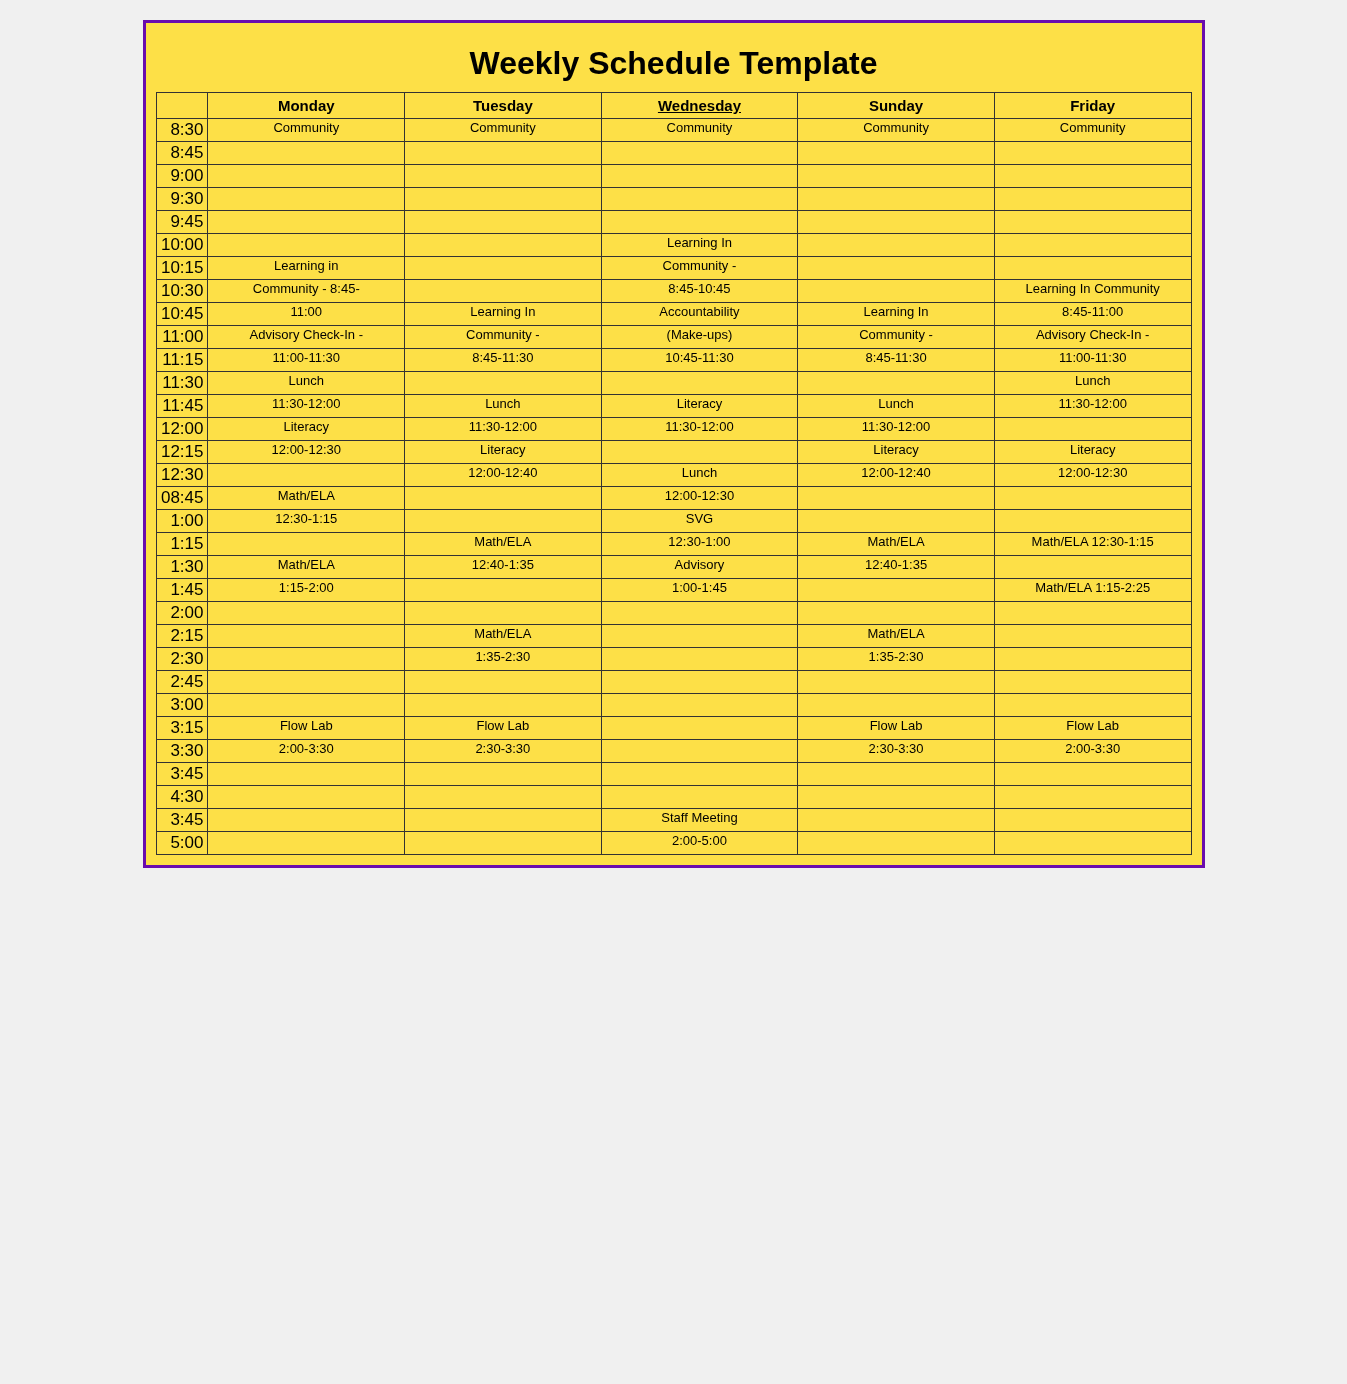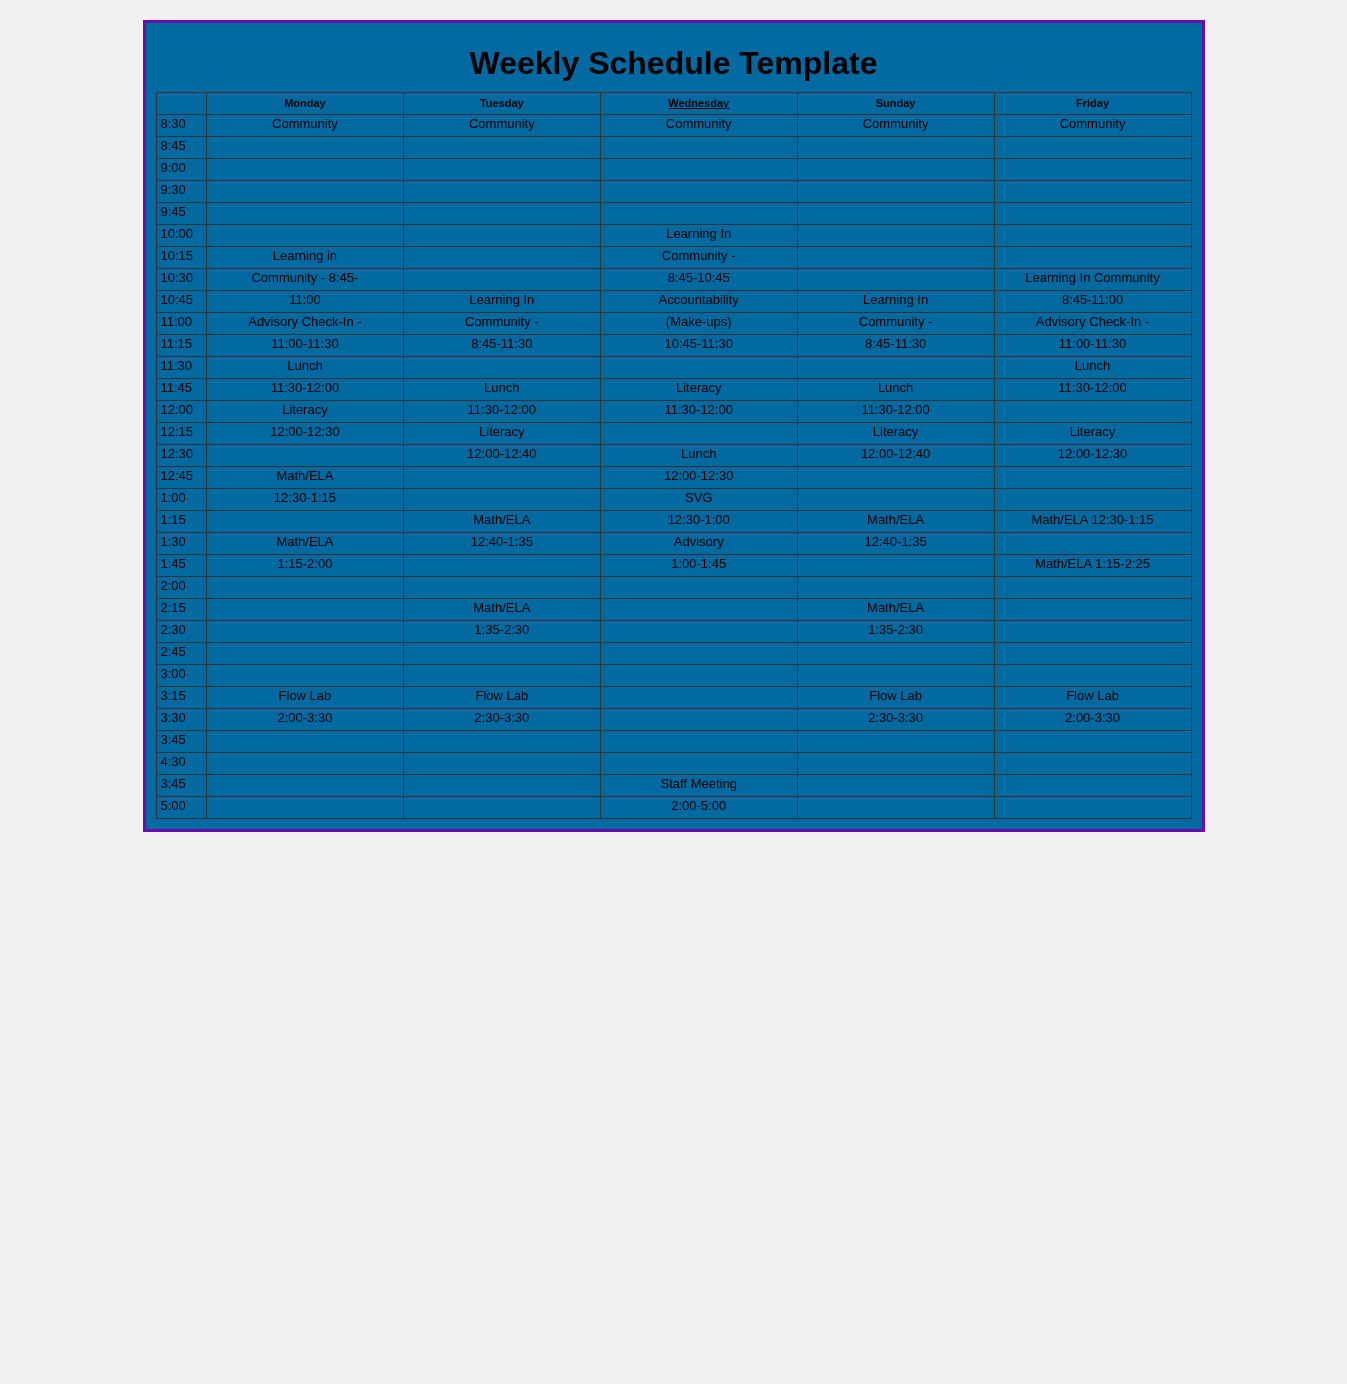--- a/index.html
+++ b/index.html
@@ -5,21 +5,21 @@
     * { box-sizing: border-box; margin: 0; padding: 0; }
     body {
       background: #f0f0f0;
       display: flex;
       justify-content: center;
       align-items: flex-start;
       padding: 20px;
       font-family: Arial, sans-serif;
     }
     .page {
-      background: #0369a1;
+      background: #fde047;
       border: 3px solid #6a0dad;
       width: 1062px;
       padding: 10px;
     }
     .page-title {
       text-align: center;
       font-size: 32px;
       font-weight: bold;
       padding: 12px 0 10px 0;
       font-family: Arial, sans-serif;
@@ -36,37 +36,38 @@
       min-height: 18px;
       height: 22px;
     }
     .schedule-table th {
       text-align: center;
       font-weight: bold;
       font-size: 15px;
       padding: 4px;
     }
     .time-col {
+      text-align: right;
       width: 50px;
-      font-size: 13px;
+      font-size: 17px;
       white-space: nowrap;
       border: 1px solid #333;
       padding-right: 4px;
     }
     .day-col {
       text-align: center;
       width: 195px;
     }
     .cell-content {
       text-align: center;
       font-size: 13px;
       line-height: 1.3;
     }
     .header-row th {
-      font-size: 11px;
+      font-size: 15px;
       font-weight: bold;
     }
   </style>
 </head>
 <body>
 
 <div class="page">
   <div class="page-title">Weekly Schedule Template</div>
   <table class="schedule-table">
     <thead>
@@ -292,21 +293,21 @@
             <div class="cell-content">Lunch</div>
           </td>
           <td class="day-col">
             <div class="cell-content">12:00-12:40</div>
           </td>
           <td class="day-col">
             <div class="cell-content">12:00-12:30</div>
           </td>
         </tr>
         <tr>
-          <td class="time-col">12:45</td>
+          <td class="time-col">08:45</td>
           <td class="day-col">
             <div class="cell-content">Math/ELA</div>
           </td>
           <td class="day-col"></td>
           <td class="day-col">
             <div class="cell-content">12:00-12:30</div>
           </td>
           <td class="day-col"></td>
           <td class="day-col"></td>
         </tr>

